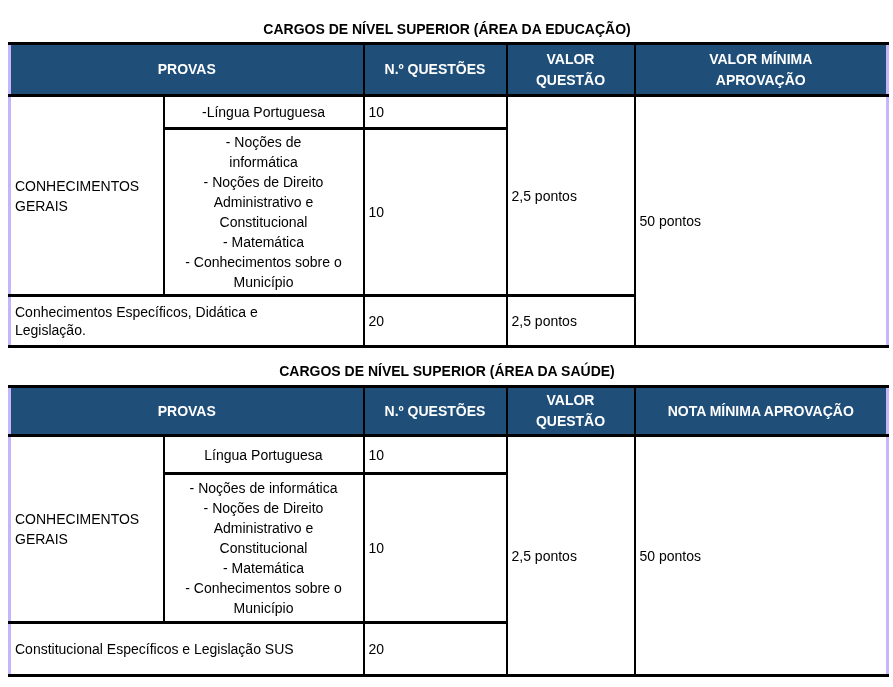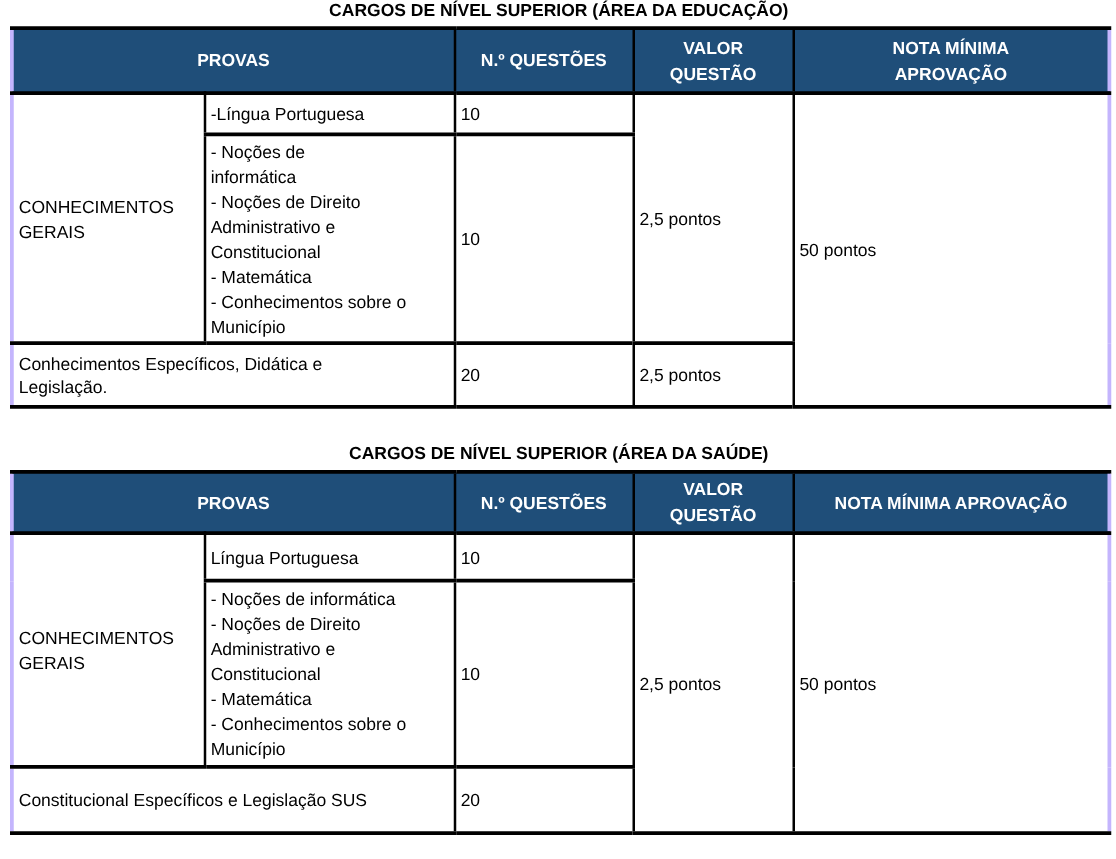--- a/index.html
+++ b/index.html
@@ -9,31 +9,31 @@
     font-family: "Liberation Sans", "DejaVu Sans", sans-serif;
     color: #000000;
   }
   .page {
     position: relative;
     width: 893px;
     height: 687px;
     background: #ffffff;
     overflow: hidden;
     box-sizing: border-box;
-    padding: 0 7px 0 8px;
+    padding: 21px 7px 0 8px;
   }
   .tbl-title {
     font-size: 14px;
     font-weight: bold;
     text-align: center;
     margin: 0 0 5px 0;
     color: #000000;
   }
   .tbl-title.second {
-    margin-top: 27px;
+    margin-top: 15px;
     margin-bottom: 6px;
   }
   table.grid {
     border-collapse: collapse;
     table-layout: fixed;
     width: 878px;
     border: 3px solid #c4b5fd;
   }
   table.grid th,
   table.grid td {
@@ -59,21 +59,21 @@
   col.c-num   { width: 143px; }
   col.c-val   { width: 128px; }
   col.c-nota  { width: 253px; }
 
   td.group {
     text-align: left;
     white-space: pre-line;
     line-height: 20px;
   }
   td.subj {
-    text-align: left;
+    text-align: center;
     padding: 4px 6px 4px 7px;
     line-height: 20px;
   }
   td.subj .subj-item { white-space: pre-line; }
   td.num { text-align: left; }
   td.bottom-label {
     text-align: left;
     padding-left: 27px;
     white-space: pre-line;
     line-height: 18px;
@@ -107,21 +107,21 @@
           <col class="c-num">
           <col class="c-val">
           <col class="c-nota">
       </colgroup>
       <thead>
         <tr class="t1-head">
           <th colspan="2">PROVAS</th>
           <th>N.º QUESTÕES</th>
           <th>VALOR
 QUESTÃO</th>
-          <th>NOTA MÍNIMA
+          <th>VALOR MÍNIMA
 APROVAÇÃO</th>
         </tr>
       </thead>
       <tbody>
         <tr class="t1-r1">
           <td rowspan="2" class="group lift-60">CONHECIMENTOS
 GERAIS</td>
           <td class="subj">-Língua Portuguesa</td>
           <td class="num">10</td>
           <td rowspan="2" class="num lift-60">2,5 pontos</td>

